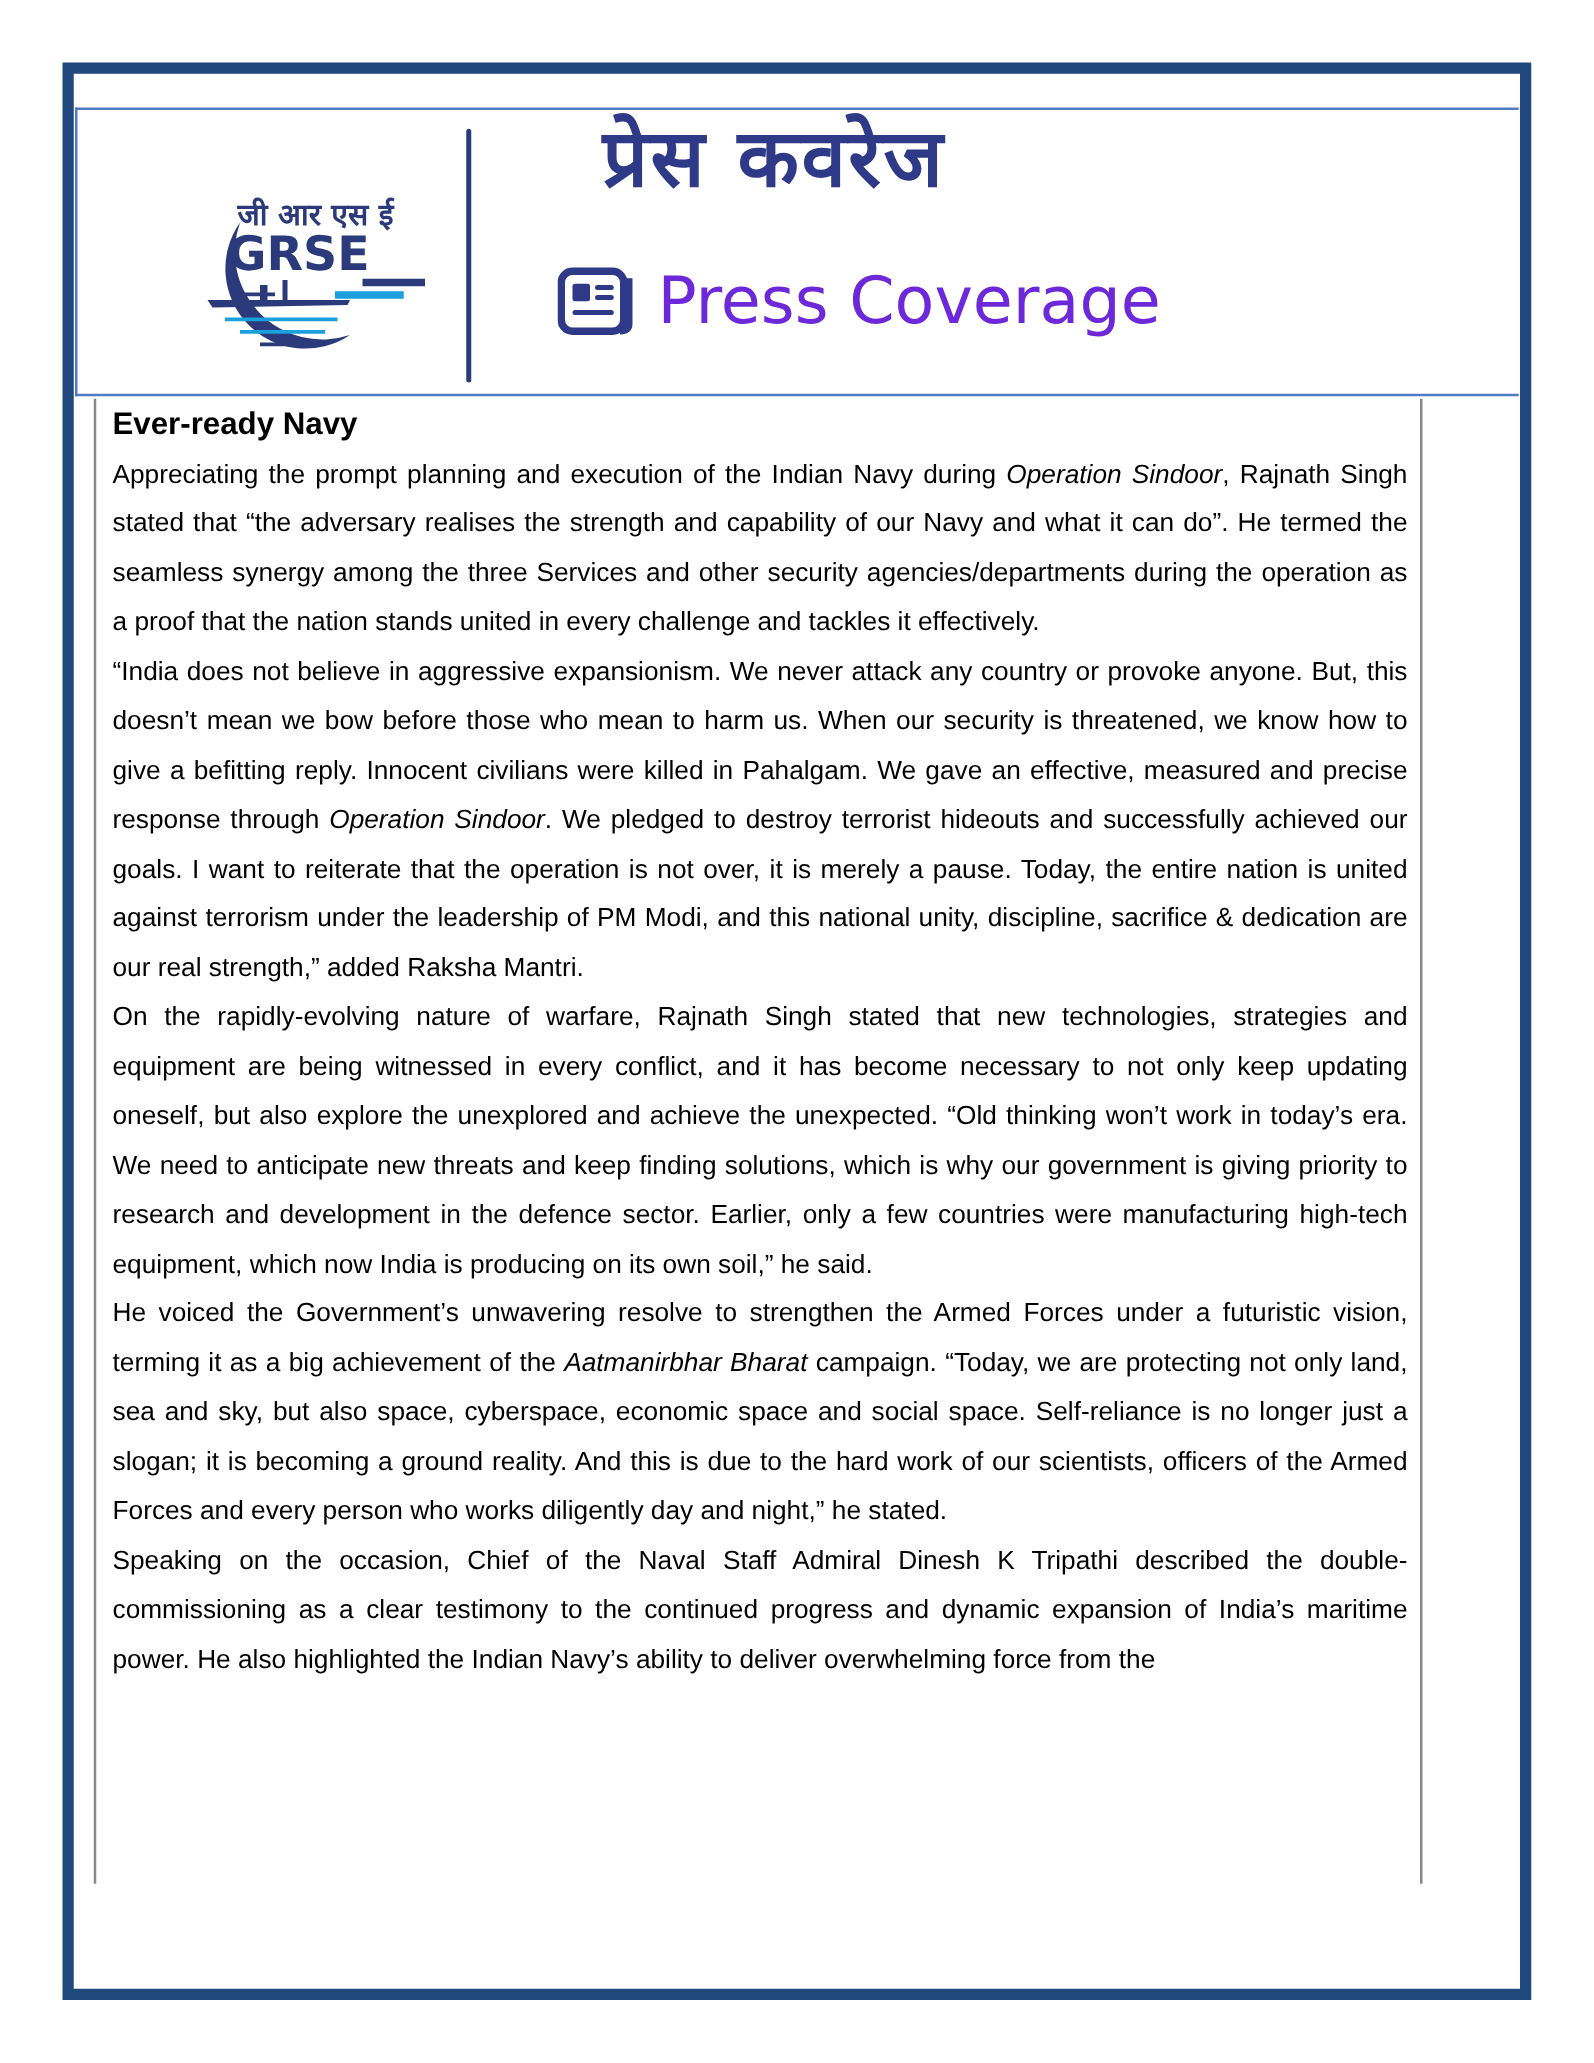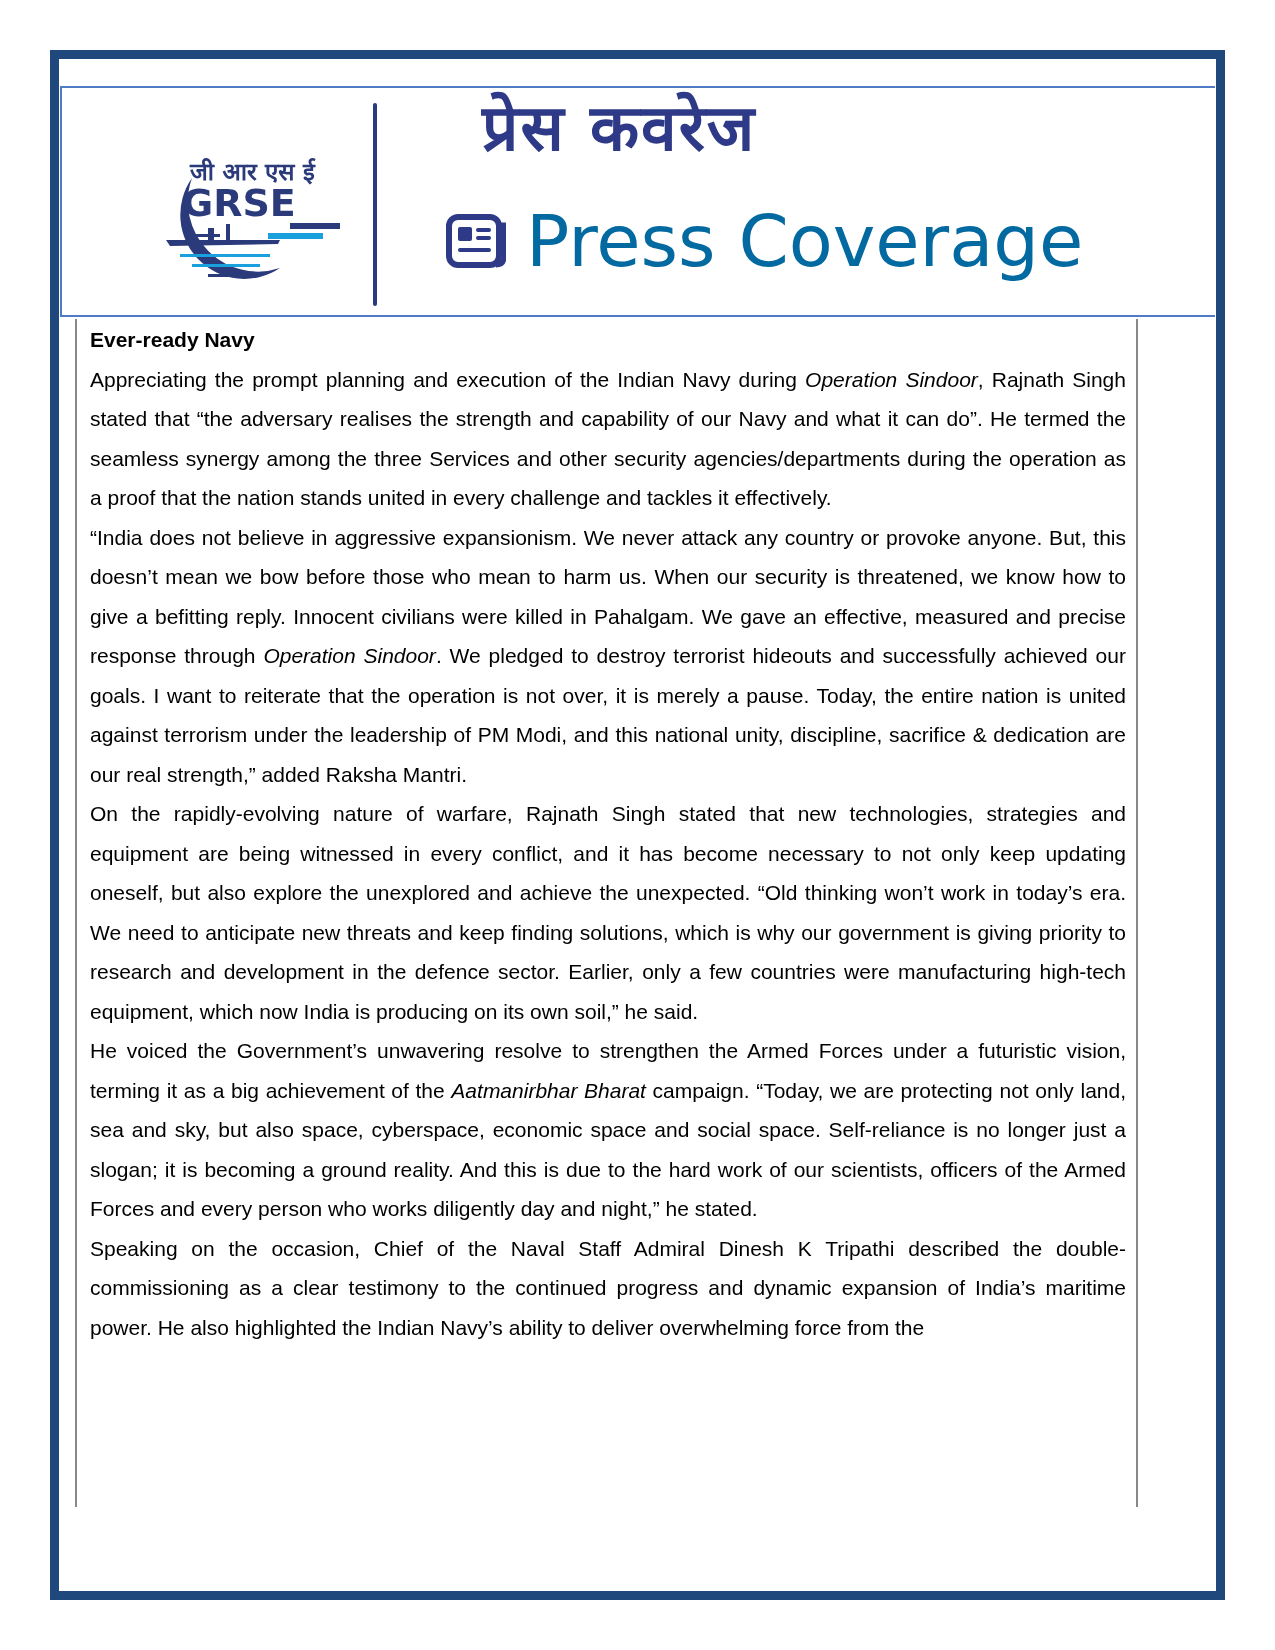--- a/index.html
+++ b/index.html
@@ -4,26 +4,26 @@
 <style>
   html, body { margin: 0; padding: 0; background: #ffffff; }
   body { width: 1275px; height: 1650px; position: relative; overflow: hidden; font-family: "Liberation Sans", sans-serif; color: #000; }
   .outer-frame { position: absolute; left: 50px; top: 50px; width: 1157px; height: 1532px; border: 9px solid #1f497d; }
   .header-box { position: absolute; left: 60px; top: 86px; width: 1155px; height: 231px; border-top: 2px solid #4f7bc4; border-bottom: 2px solid #4f7bc4; border-left: 2px solid #4f7bc4; box-sizing: border-box; }
   .logo { position: absolute; left: 130px; top: 128px; width: 215px; height: 180px; }
   .divider { position: absolute; left: 373px; top: 103px; width: 4px; height: 203px; background: #2b3a7a; border-radius: 2px; }
   .hindi-title { position: absolute; left: 446px; top: 96px; font-family: "DejaVu Serif", serif; font-size: 64px; font-weight: bold; color: #2e3a87; letter-spacing: 2px; line-height: 1; white-space: nowrap; margin-left: 36px; }
   .press-row { position: absolute; left: 446px; top: 196px; height: 90px; display: flex; align-items: center; }
   .press-icon { width: 60px; height: 60px; margin-right: 20px; }
-  .press-title { font-family: "DejaVu Sans", sans-serif; font-size: 72px; color: #0369a1; line-height: 1; white-space: nowrap; letter-spacing: 0px; }
+  .press-title { font-family: "DejaVu Sans", sans-serif; font-size: 52px; color: #6d28d9; line-height: 1; white-space: nowrap; letter-spacing: 0px; }
   .col-line-left { position: absolute; left: 75px; top: 319px; width: 2px; height: 188px; height: 1188px; background: #888; }
   .col-line-right { position: absolute; left: 1136px; top: 319px; width: 2px; height: 1188px; background: #888; }
   .body-text { position: absolute; left: 90px; top: 320px; width: 1036px; font-size: 21px; line-height: 39.5px; text-align: justify; }
   .body-text p { margin: 0; }
-  .body-text h3 { margin: 0; font-size: 21px; font-weight: bold; line-height: 39.5px; }
+  .body-text h3 { margin: 0; font-size: 25px; font-weight: bold; line-height: 39.5px; }
   .body-text em { font-style: italic; }
 </style>
 </head>
 <body>
 
 <div class="outer-frame"></div>
 
 <div class="header-box"></div>
 
 <svg class="logo" viewBox="0 0 215 180" xmlns="http://www.w3.org/2000/svg">

